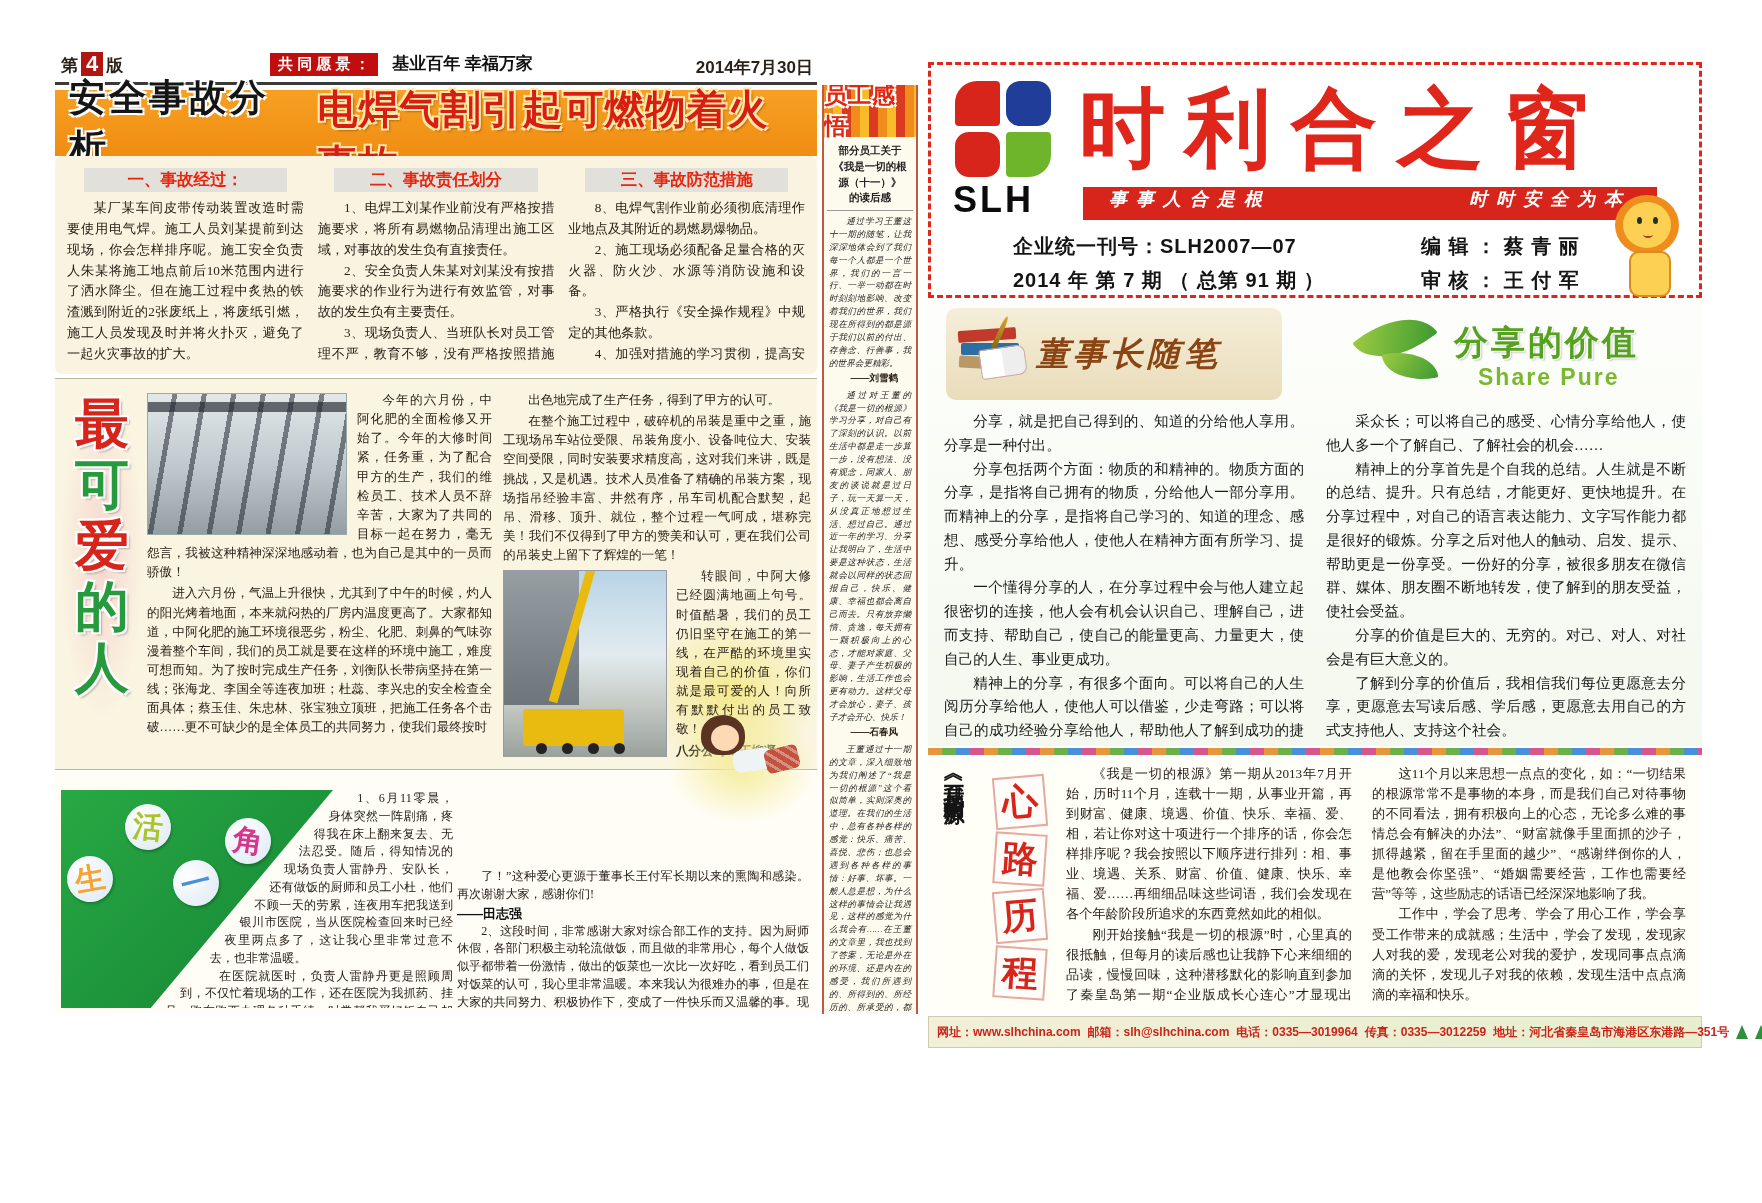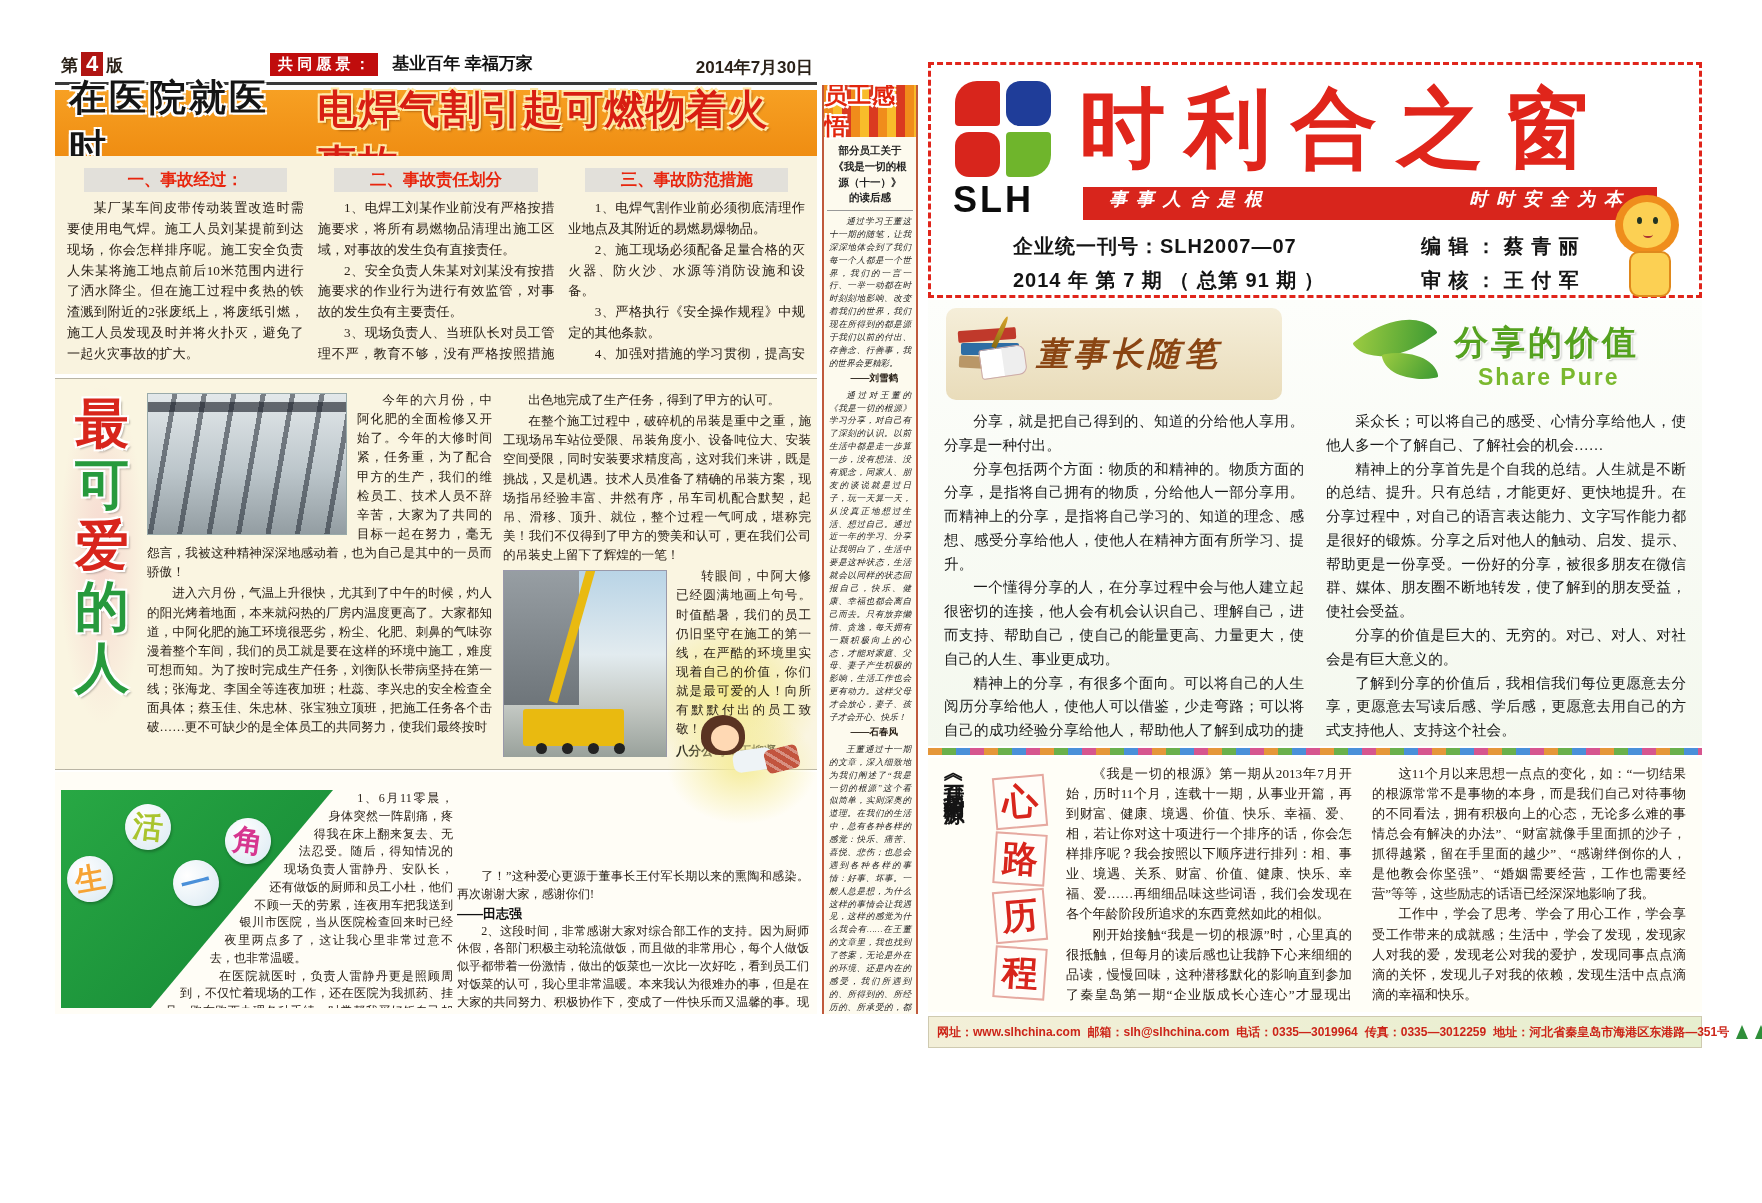--- a/index.html
+++ b/index.html
@@ -20,21 +20,21 @@
   
   .banner{left:55px;top:90px;width:762px;height:66px;background:linear-gradient(180deg,#f7a023,#ef8d12);
           display:flex;align-items:center;gap:30px;padding:0 14px;box-sizing:border-box;
           font-family:"Liberation Sans",sans-serif;}
   .kicker{font-size:37px;font-weight:900;color:#151515;letter-spacing:3px;
           text-shadow:-2px -2px 0 #fff,2px -2px 0 #fff,-2px 2px 0 #fff,2px 2px 0 #fff;}
   .headline{font-size:40px;font-weight:900;color:#d81e12;letter-spacing:1px;
           text-shadow:-2px -2px 0 #ffe9a8,2px -2px 0 #ffe9a8,-2px 2px 0 #ffe9a8,2px 2px 0 #ffe9a8,3px 3px 2px rgba(80,30,0,.35);margin-top:28px;}
   
   .safety{left:55px;top:156px;width:762px;height:218px;background:#f9f3df;display:flex;gap:14px;
-          padding:10px 12px;box-sizing:border-box;}
+          padding:10px 12px;box-sizing:border-box;border-radius:7px;}
   .scol{flex:1;overflow:hidden;}
   .stitle{background:#e2e0da;color:#e8250d;font-weight:900;font-size:16.5px;text-align:center;
           width:86%;margin:2px auto 6px;font-family:"Liberation Sans",sans-serif;padding:1px 0;}
   .scol p{margin:0;font-size:13.2px;line-height:1.58;text-align:justify;text-indent:2em;}
   
   .art2{left:55px;top:378px;width:762px;height:390px;background:#faf5e1;
         border-top:1px solid #b9b4a4;border-bottom:1px solid #b9b4a4;}
   .vtitle{position:absolute;left:10px;top:14px;width:74px;text-align:center;z-index:2;}
   .vtitle:before{content:"";position:absolute;left:-6px;top:-8px;width:86px;height:340px;
         background:radial-gradient(closest-side,#f6d7cf,rgba(246,215,207,0));z-index:-1;}
@@ -169,38 +169,38 @@
       <span>第</span><span class="numbox">4</span><span>版</span>
     </div>
     <div class="vision">
       <span class="vlabel">共 同 愿 景 ：</span>
       <span class="vtextb">基业百年  幸福万家</span>
     </div>
     <div class="lp-date">2014年7月30日</div>
   </div>
 
   <div class="abs banner">
-    <span class="kicker">在医院就医时</span>
+    <span class="kicker">安全事故分析</span>
     <span class="headline">电焊气割引起可燃物着火事故</span>
   </div>
 
   <div class="abs safety">
     <div class="scol">
       <div class="stitle">一、事故经过：</div>
       <p>某厂某车间皮带传动装置改造时需要使用电气焊。施工人员刘某提前到达现场，你会怎样排序呢。施工安全负责人朱某将施工地点前后10米范围内进行了洒水降尘。但在施工过程中炙热的铁渣溅到附近的2张废纸上，将废纸引燃，施工人员发现及时并将火扑灭，避免了一起火灾事故的扩大。</p>
     </div>
     <div class="scol">
       <div class="stitle">二、事故责任划分</div>
       <p>1、电焊工刘某作业前没有严格按措施要求，将所有易燃物品清理出施工区域，对事故的发生负有直接责任。</p>
       <p>2、安全负责人朱某对刘某没有按措施要求的作业行为进行有效监管，对事故的发生负有主要责任。</p>
       <p>3、现场负责人、当班队长对员工管理不严，教育不够，没有严格按照措施施工，现场管理不到位，安全防范意识淡薄，负有教育管理不到位的责任。</p>
     </div>
     <div class="scol">
       <div class="stitle">三、事故防范措施</div>
-      <p>1、电焊气割作业前必须彻底清理作业地点及其附近的易燃易爆物品。</p>
+      <p>8、电焊气割作业前必须彻底清理作业地点及其附近的易燃易爆物品。</p>
       <p>2、施工现场必须配备足量合格的灭火器、防火沙、水源等消防设施和设备。</p>
       <p>3、严格执行《安全操作规程》中规定的其他条款。</p>
       <p>4、加强对措施的学习贯彻，提高安全意识和防范能力，杜绝事故的发生。</p>
     </div>
   </div>
 
   <div class="abs art2">
     <div class="vtitle">
       <span class="vchar c-red">最</span>
       <span class="vchar c-grn">可</span>

